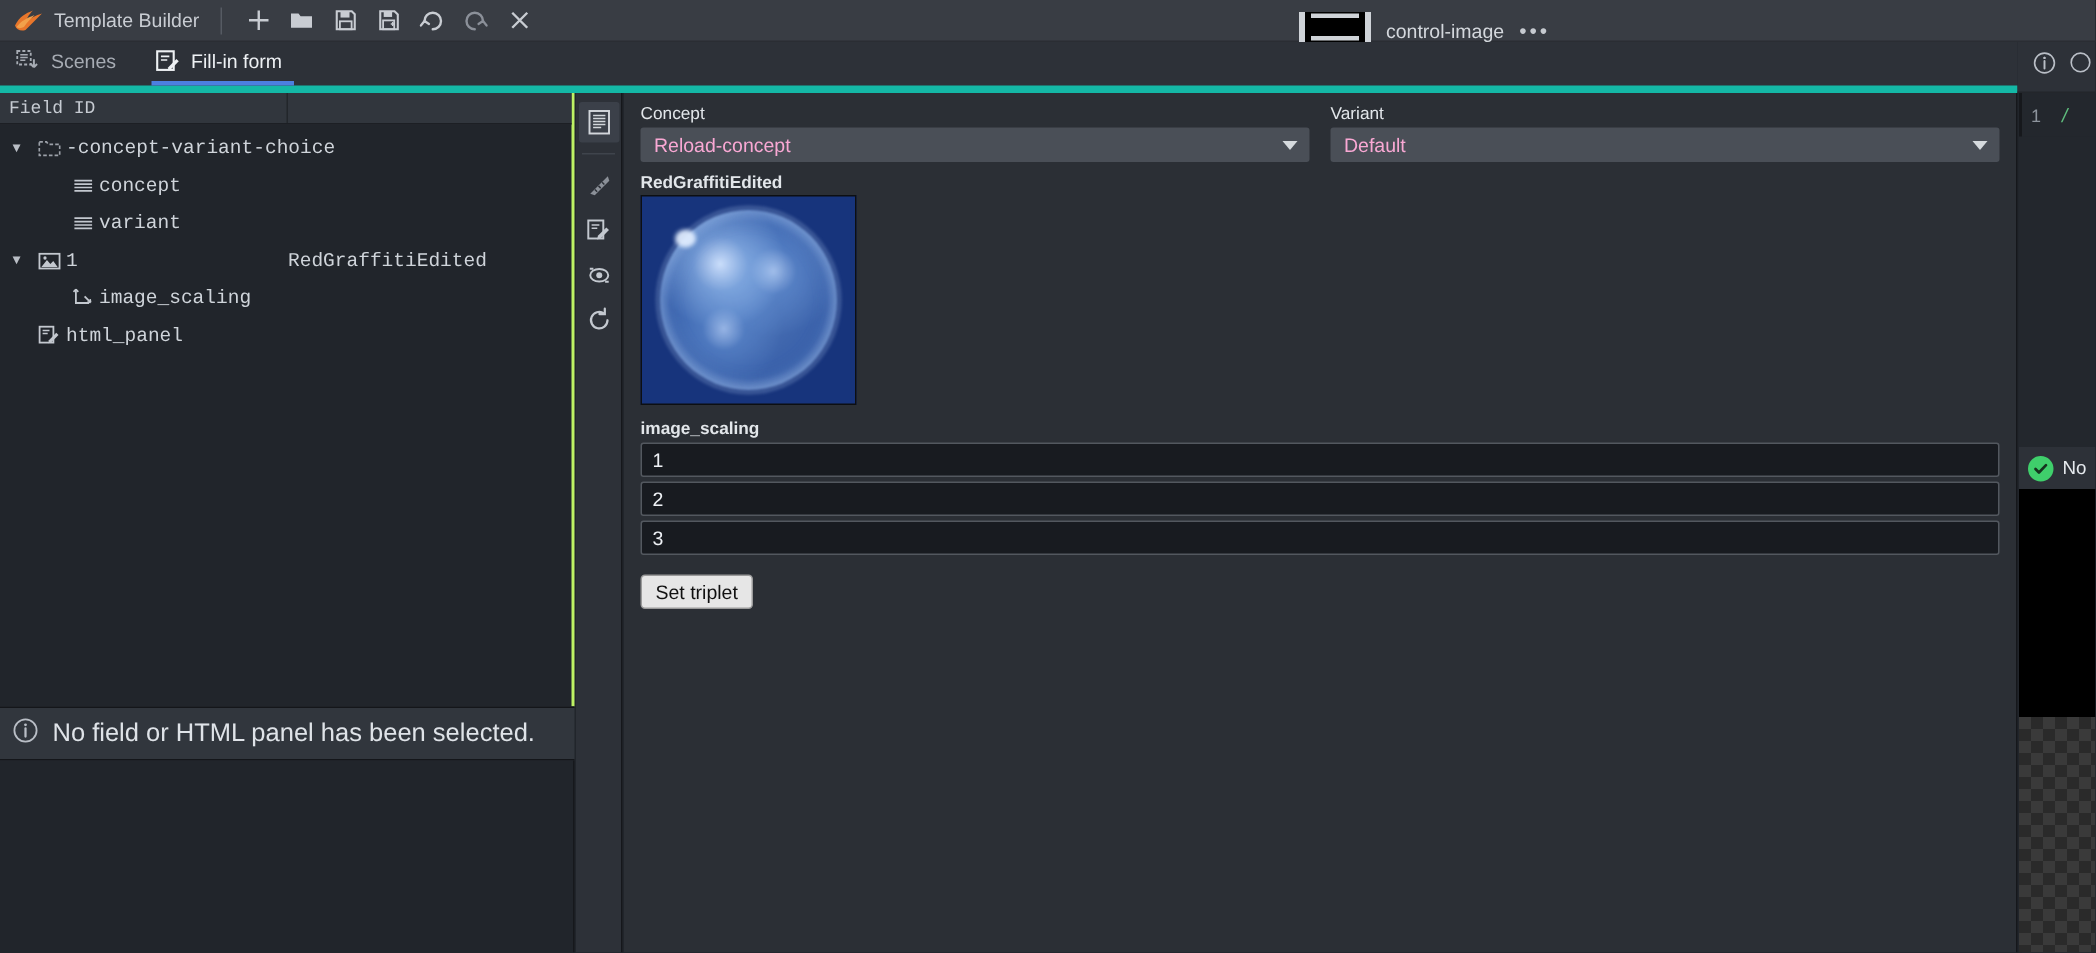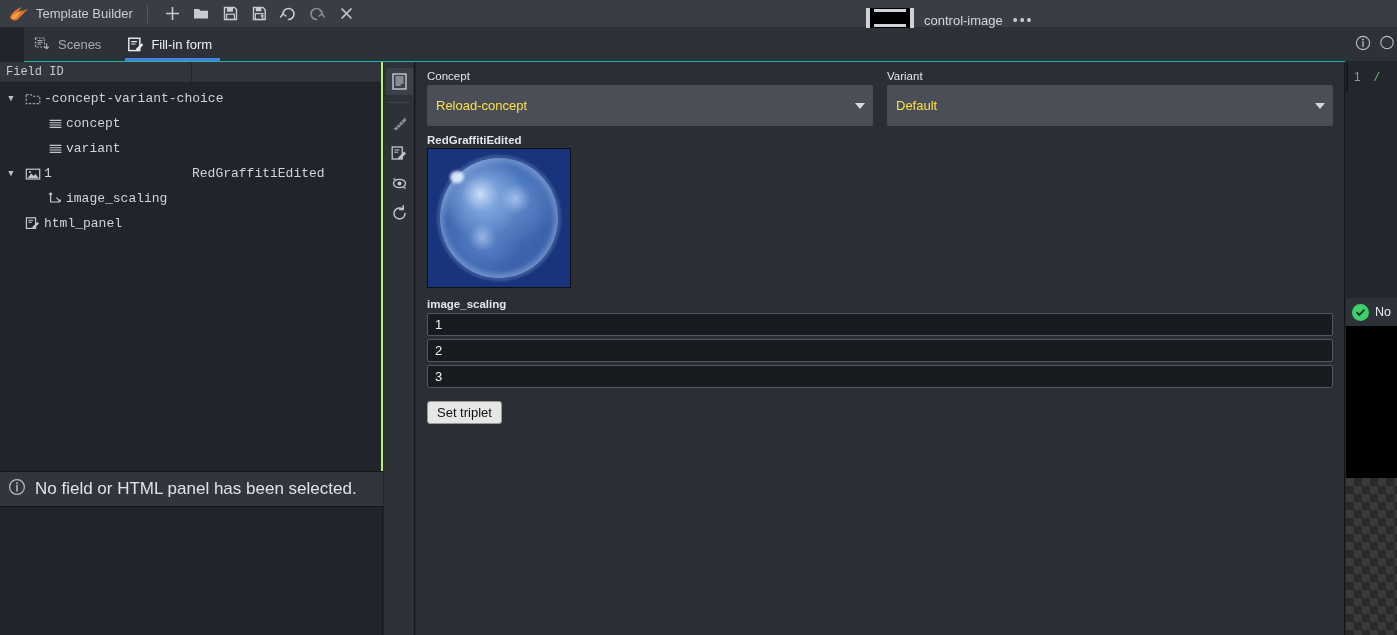--- a/index.html
+++ b/index.html
@@ -44,22 +44,22 @@
   }
   .film-icon::before { top: 1px; }
   .film-icon::after { bottom: 1px; }
   .doc-name { font-size: 13px; color: #d4d8dd; }
   .ellipsis { font-size: 14px; color: #c6cad0; letter-spacing: 2px; cursor: default; }
 
   
   .tabrow {
     position: absolute; left: 0; top: 28px; width: 1345px; height: 34px;
     background: #2d3138;
-    border-bottom: 1px solid #14b8a6;
-    display: flex; align-items: flex-end; margin-left: 24px;
+    border-bottom: 5px solid #14b8a6;
+    display: flex; align-items: flex-end;
   }
   .tab {
     height: 33px; display: flex; align-items: center; gap: 7px;
     padding: 0 16px 0 10px; font-size: 13px; color: #a7acb4; cursor: default;
     position: relative;
   }
   .tab.active { color: #eef1f4; }
   .tab.active::after {
     content: ""; position: absolute; left: 8px; right: 8px; bottom: 0;
     height: 3px; background: #4c7fe0;
@@ -127,23 +127,23 @@
   .mainarea {
     position: absolute; left: 416px; top: 62px; width: 929px; height: 573px;
     background: #2b2f35; border-right: 1px solid #15171b;
     padding: 8px 11px;
   }
   .row2 { display: flex; gap: 14px; }
   .fieldgroup { flex: 1; }
   .flabel { font-size: 11.5px; color: #e2e6ea; margin-bottom: 3px; font-weight: bold; }
   .flabel.plain { font-weight: normal; }
   .select {
-    height: 41px; background: #4a4f57; border: none; border-radius: 2px;
+    height: 23px; background: #4a4f57; border: none; border-radius: 2px;
     display: flex; align-items: center; justify-content: space-between;
-    padding: 0 8px 0 9px; font-size: 13px; color: #fde047; cursor: default;
+    padding: 0 8px 0 9px; font-size: 13px; color: #f9a8d4; cursor: default;
   }
   .caret { width: 0; height: 0; border-left: 5px solid transparent;
            border-right: 5px solid transparent; border-top: 6px solid #d6dade; }
   .imgwrap { margin-top: 8px; }
   .imglabel { font-size: 11.5px; color: #e2e6ea; font-weight: bold; margin-bottom: 2px; }
   .thumb {
     width: 144px; height: 140px; border: 1px solid #0d0f12; position: relative;
     background: #17347c; overflow: hidden;
   }
   .orb {

